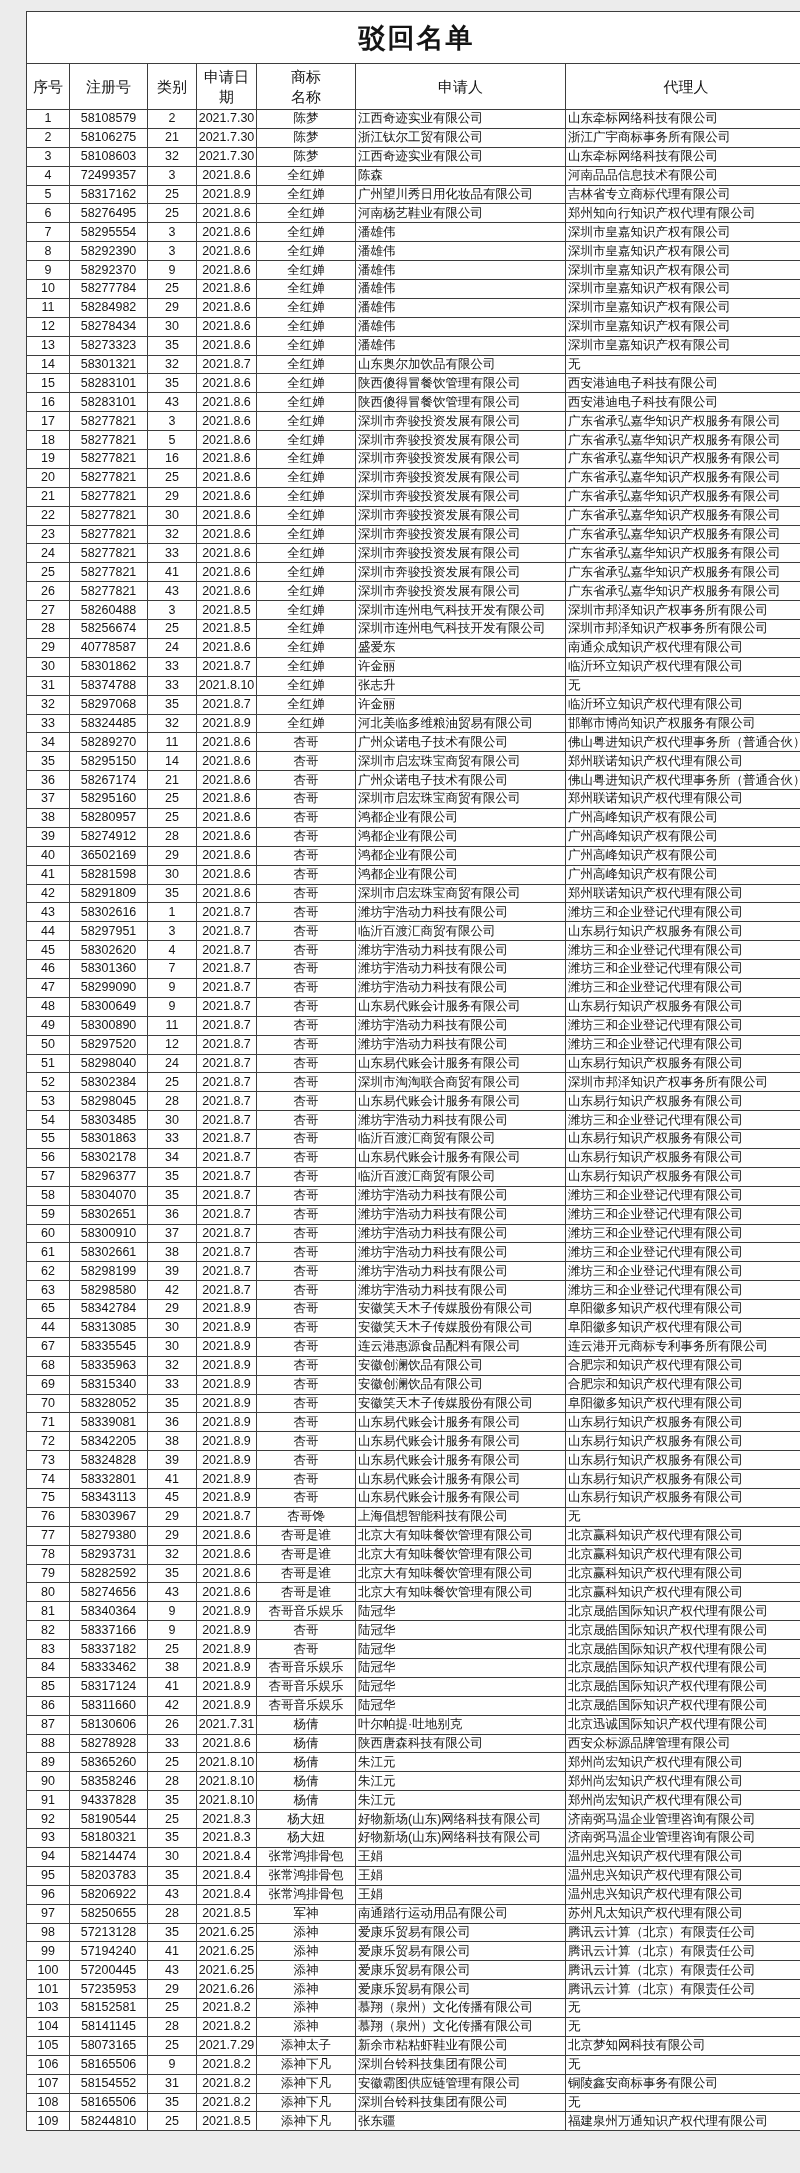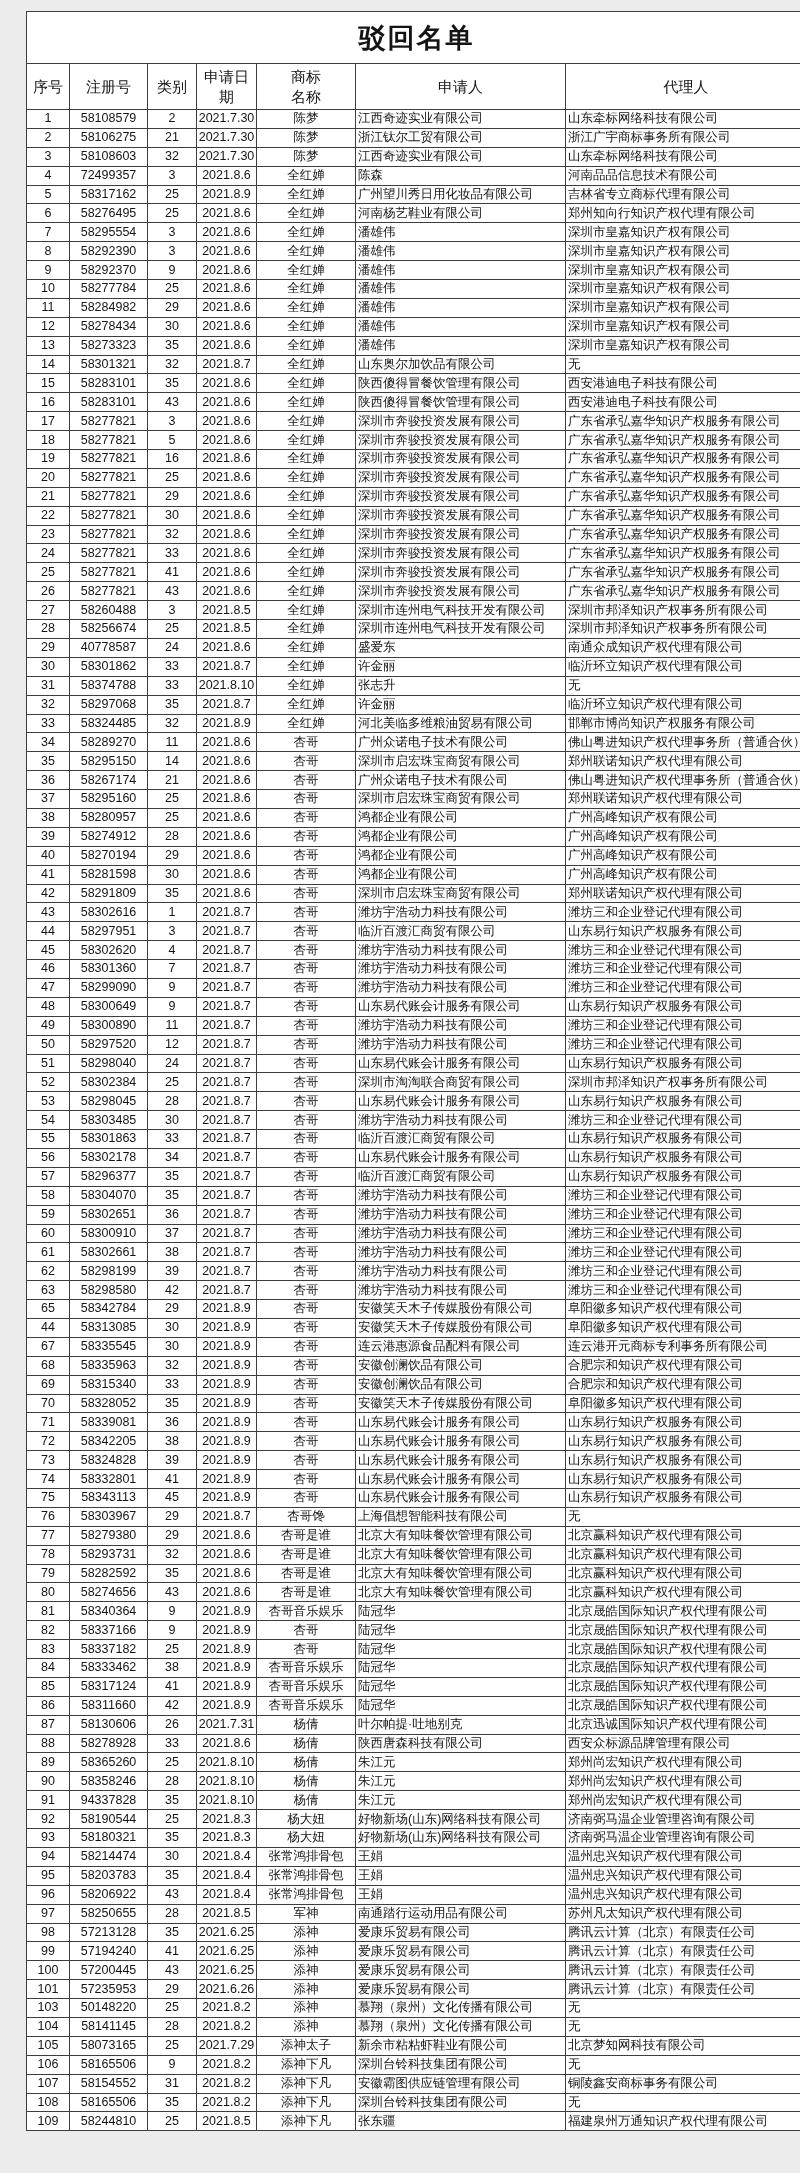--- a/index.html
+++ b/index.html
@@ -437,21 +437,21 @@
             <td class="center">39</td>
             <td class="center">58274912</td>
             <td class="center">28</td>
             <td class="center">2021.8.6</td>
             <td class="center">杏哥</td>
             <td class="left">鸿都企业有限公司</td>
             <td class="left">广州高峰知识产权有限公司</td>
           </tr>
           <tr>
             <td class="center">40</td>
-            <td class="center">58270194</td>
+            <td class="center">36502169</td>
             <td class="center">29</td>
             <td class="center">2021.8.6</td>
             <td class="center">杏哥</td>
             <td class="left">鸿都企业有限公司</td>
             <td class="left">广州高峰知识产权有限公司</td>
           </tr>
           <tr>
             <td class="center">41</td>
             <td class="center">58281598</td>
             <td class="center">30</td>
@@ -986,21 +986,21 @@
             <td class="center">101</td>
             <td class="center">57235953</td>
             <td class="center">29</td>
             <td class="center">2021.6.26</td>
             <td class="center">添神</td>
             <td class="left">爱康乐贸易有限公司</td>
             <td class="left">腾讯云计算（北京）有限责任公司</td>
           </tr>
           <tr>
             <td class="center">103</td>
-            <td class="center">50148220</td>
+            <td class="center">58152581</td>
             <td class="center">25</td>
             <td class="center">2021.8.2</td>
             <td class="center">添神</td>
             <td class="left">慕翔（泉州）文化传播有限公司</td>
             <td class="left">无</td>
           </tr>
           <tr>
             <td class="center">104</td>
             <td class="center">58141145</td>
             <td class="center">28</td>

